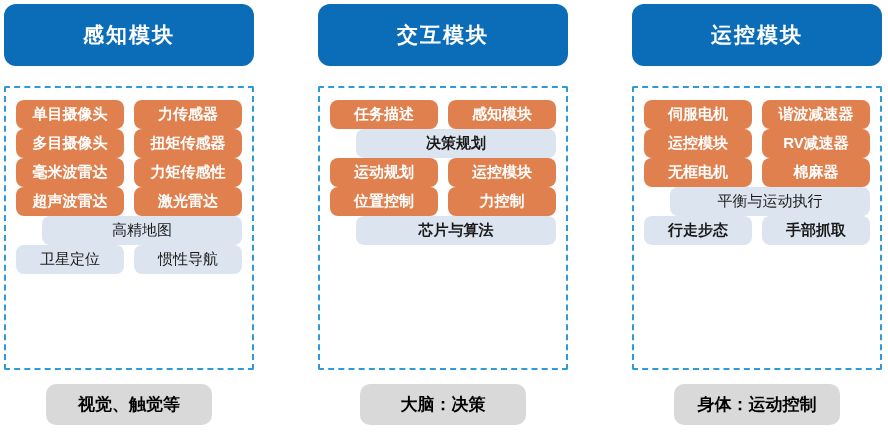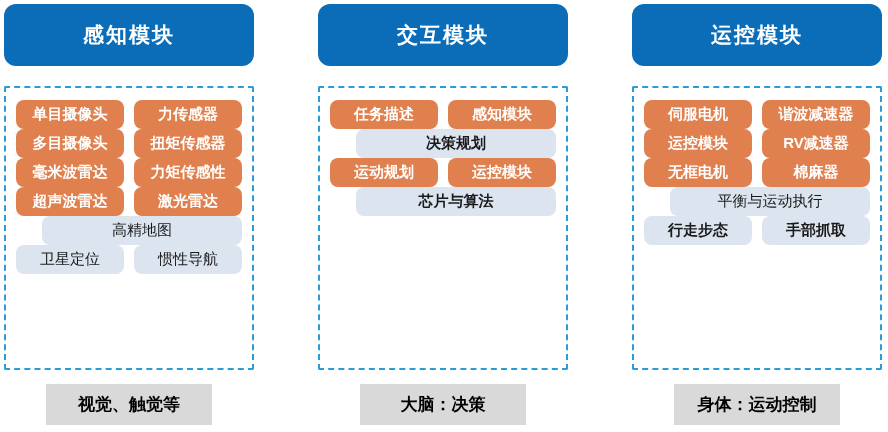--- a/index.html
+++ b/index.html
@@ -53,21 +53,21 @@
     background:var(--orange);color:#ffffff;font-weight:bold;
   }
   .item.light{
     background:var(--light);color:var(--text-dark);font-weight:400;
   }
   .item.light-bold{
     background:var(--light);color:var(--text-dark);font-weight:bold;
   }
   .footer-pill{
     margin:14px auto 0;
-    width:166px;height:41px;border-radius:0;
+    width:166px;height:41px;border-radius:10px;
     background:var(--footer-gray);
     color:#000000;font-weight:bold;font-size:17px;
     display:flex;align-items:center;justify-content:center;
     flex:0 0 auto;white-space:nowrap;
   }
 </style>
 </head>
 <body>
 
 <div class="board" id="board">
@@ -108,20 +108,24 @@
           <div class="item orange">感知模块</div>
         </div>
         <div class="row">
           <div class="item light-bold wide">决策规划</div>
         </div>
         <div class="row">
           <div class="item orange">运动规划</div>
           <div class="item orange">运控模块</div>
         </div>
         <div class="row">
+          <div class="item orange">位置控制</div>
+          <div class="item orange">力控制</div>
+        </div>
+        <div class="row">
           <div class="item light-bold wide">芯片与算法</div>
         </div>
       </div>
       <div class="footer-pill">大脑：决策</div>
     </div>
     <div class="column">
       <div class="col-header">运控模块</div>
       <div class="panel">
         <div class="row">
           <div class="item orange">伺服电机</div>

